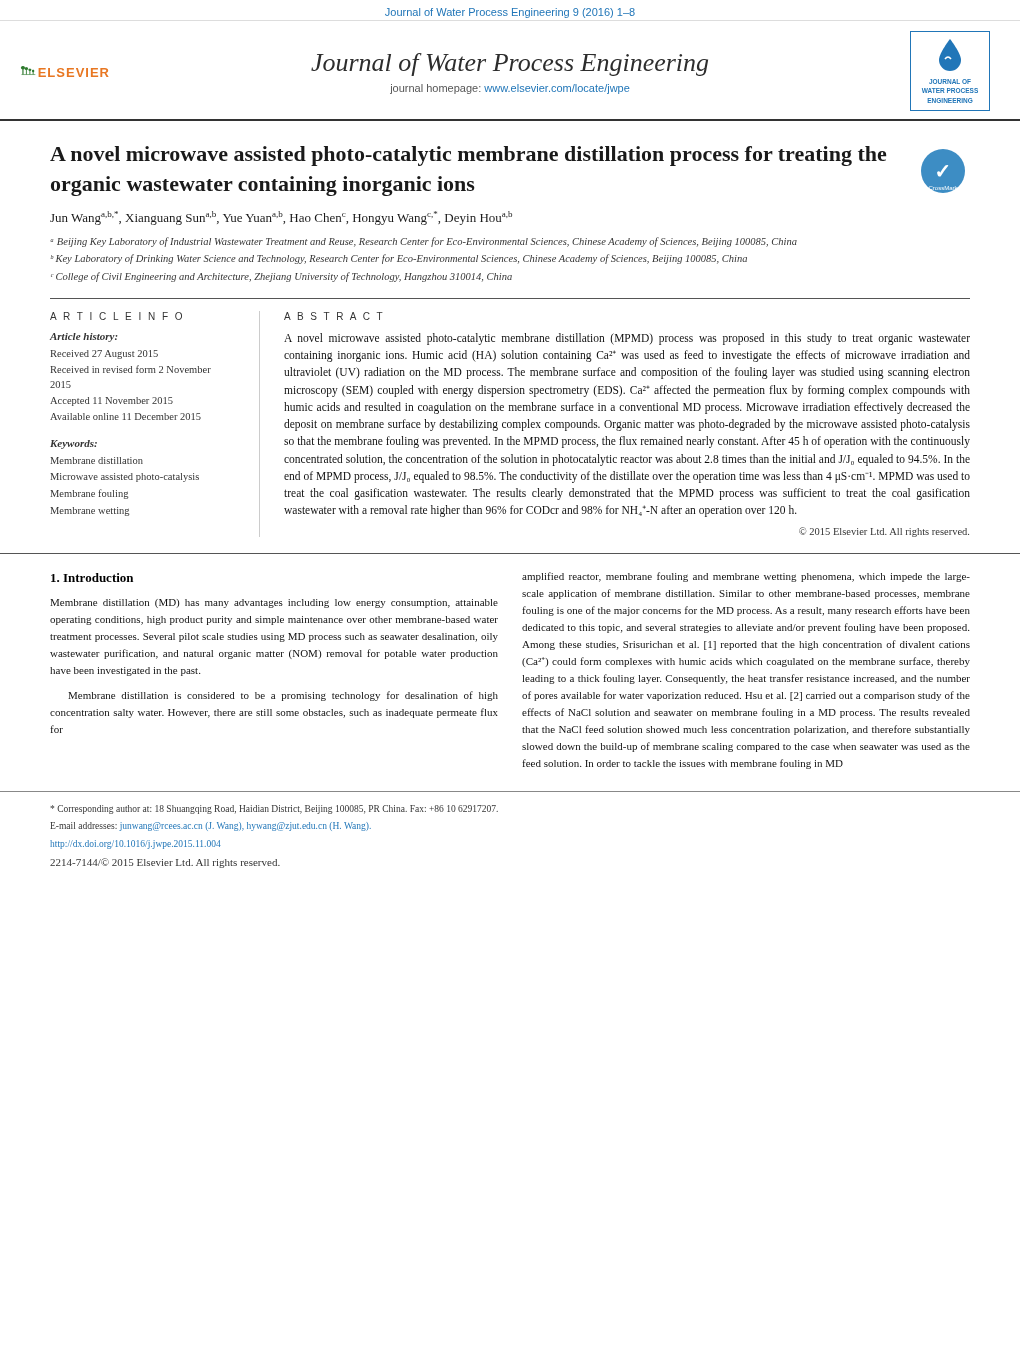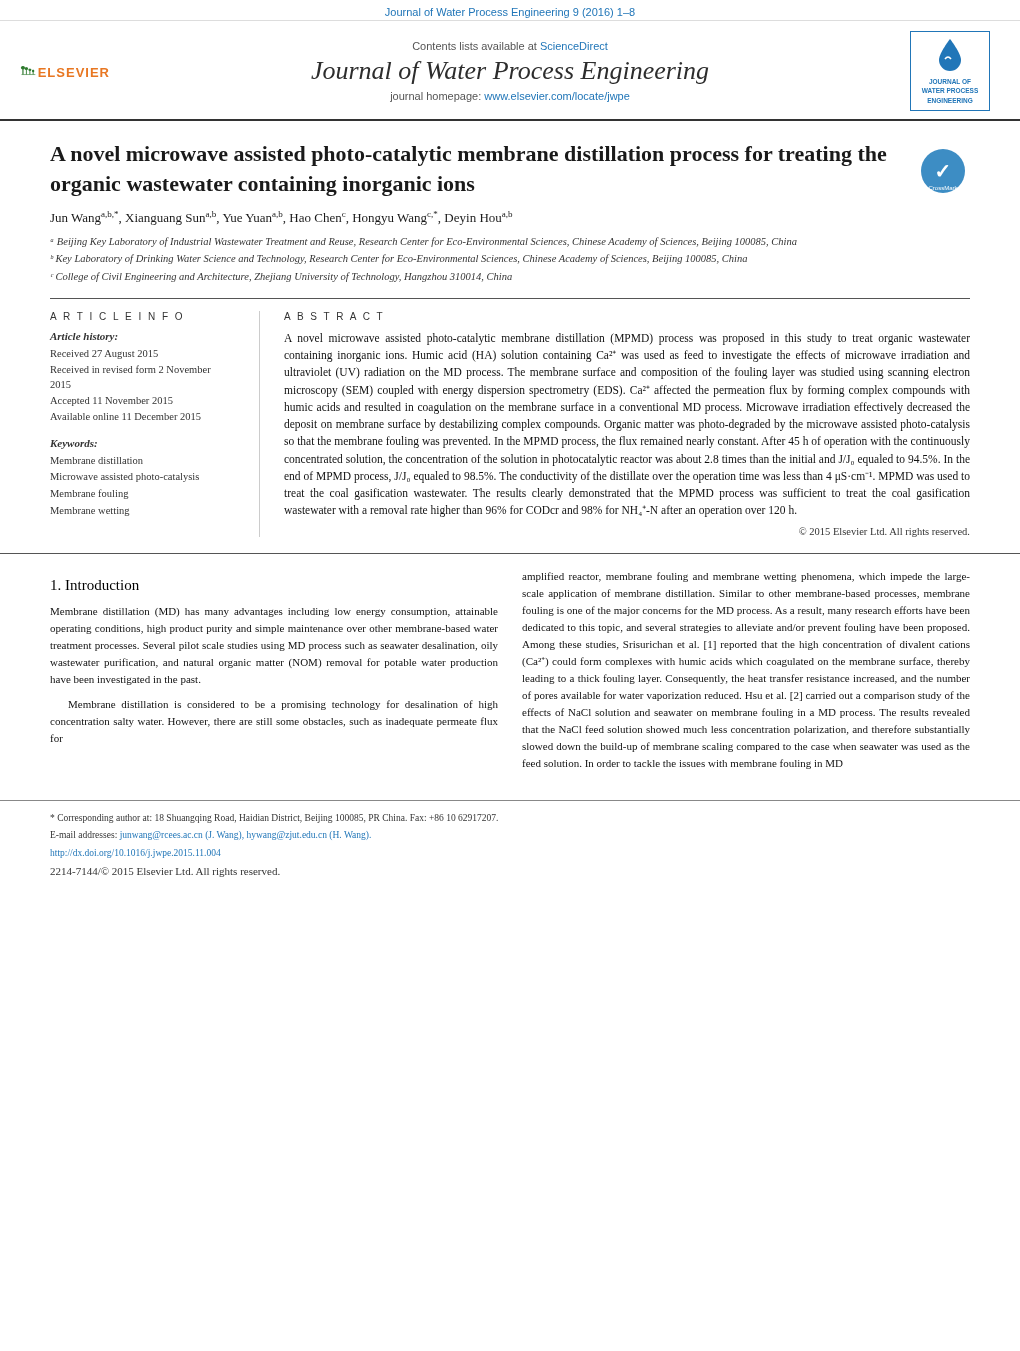--- a/index.html
+++ b/index.html
@@ -230,38 +230,37 @@
 
     .body-col {
       flex: 1;
       font-size: 11px;
       line-height: 1.55;
       text-align: justify;
       color: #111;
     }
 
     .section-heading {
-      font-size: 15px;
-      font-weight: normal;
+      font-size: 13px;
+      font-weight: bold;
       margin-bottom: 6px;
       color: #000;
-      margin-top: 6px;
     }
 
     .body-col p {
       margin-bottom: 8px;
       text-indent: 18px;
     }
     .body-col p:first-of-type { text-indent: 0; }
 
     
     .footnote-section {
       padding: 10px 40px 6px 50px;
       border-top: 1px solid #888;
-      margin-top: 20px;
+      margin-top: 11px;
     }
     .footnote-section p {
       font-size: 9.5px;
       color: #333;
       line-height: 1.5;
       margin-bottom: 3px;
     }
     .footnote-section a { color: #2176b8; text-decoration: none; font-size: 9.5px; }
     .footnote-section .doi-line {
       color: #2176b8;
@@ -291,24 +290,20 @@
       <rect x="32" y="8" width="3" height="20" fill="#2d7a2d"></rect>
       <ellipse cx="33.5" cy="12" rx="5" ry="4" fill="#2d7a2d"></ellipse>
       <rect x="43" y="12" width="3" height="16" fill="#2d7a2d"></rect>
       <ellipse cx="44.5" cy="16" rx="4" ry="4" fill="#2d7a2d"></ellipse>
       <line x1="5" y1="28" x2="52" y2="28" stroke="#2d7a2d" stroke-width="2"></line>
     </svg>
     <div class="elsevier-text">ELSEVIER</div>
   </div>
 
   <div class="journal-title-center">
-    <div class="contents-line">
-      <span>Contents lists available at</span>
-      <a href="#">ScienceDirect</a>
-    </div>
     <div class="main-title">Journal of Water Process Engineering</div>
     <div class="homepage-line">
       <span>journal homepage:</span>
       <a href="#" style="color:#2176b8;">www.elsevier.com/locate/jwpe</a>
     </div>
   </div>
 
   <div class="journal-logo-right">
     <svg class="drop-icon" viewBox="0 0 30 36">
       <path d="M15 2 C15 2 4 16 4 23 A11 11 0 0 0 26 23 C26 16 15 2 15 2Z" fill="#2176b8"></path>

